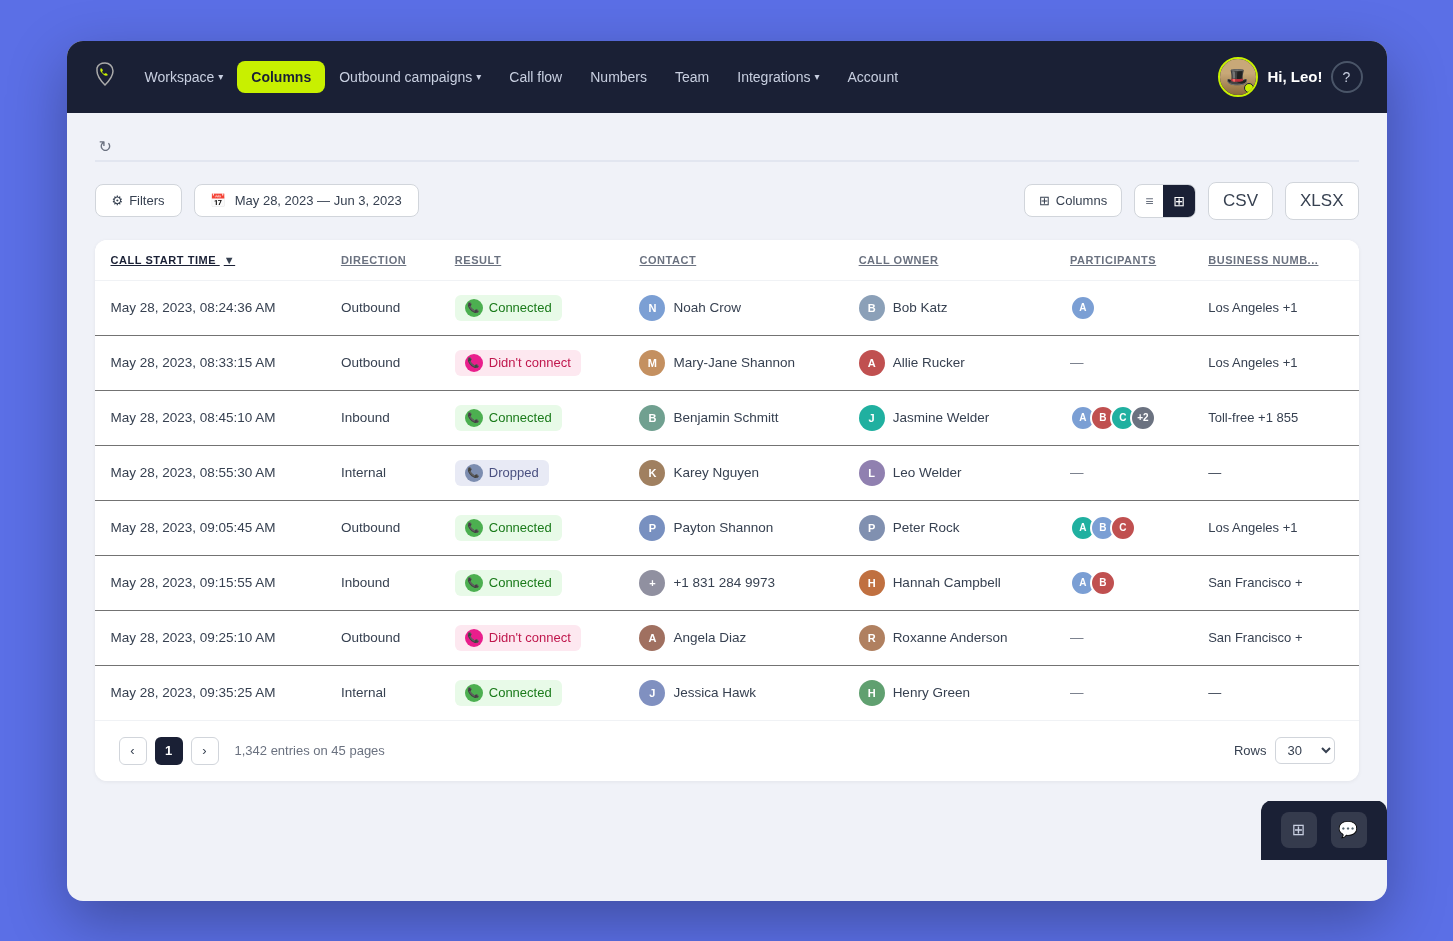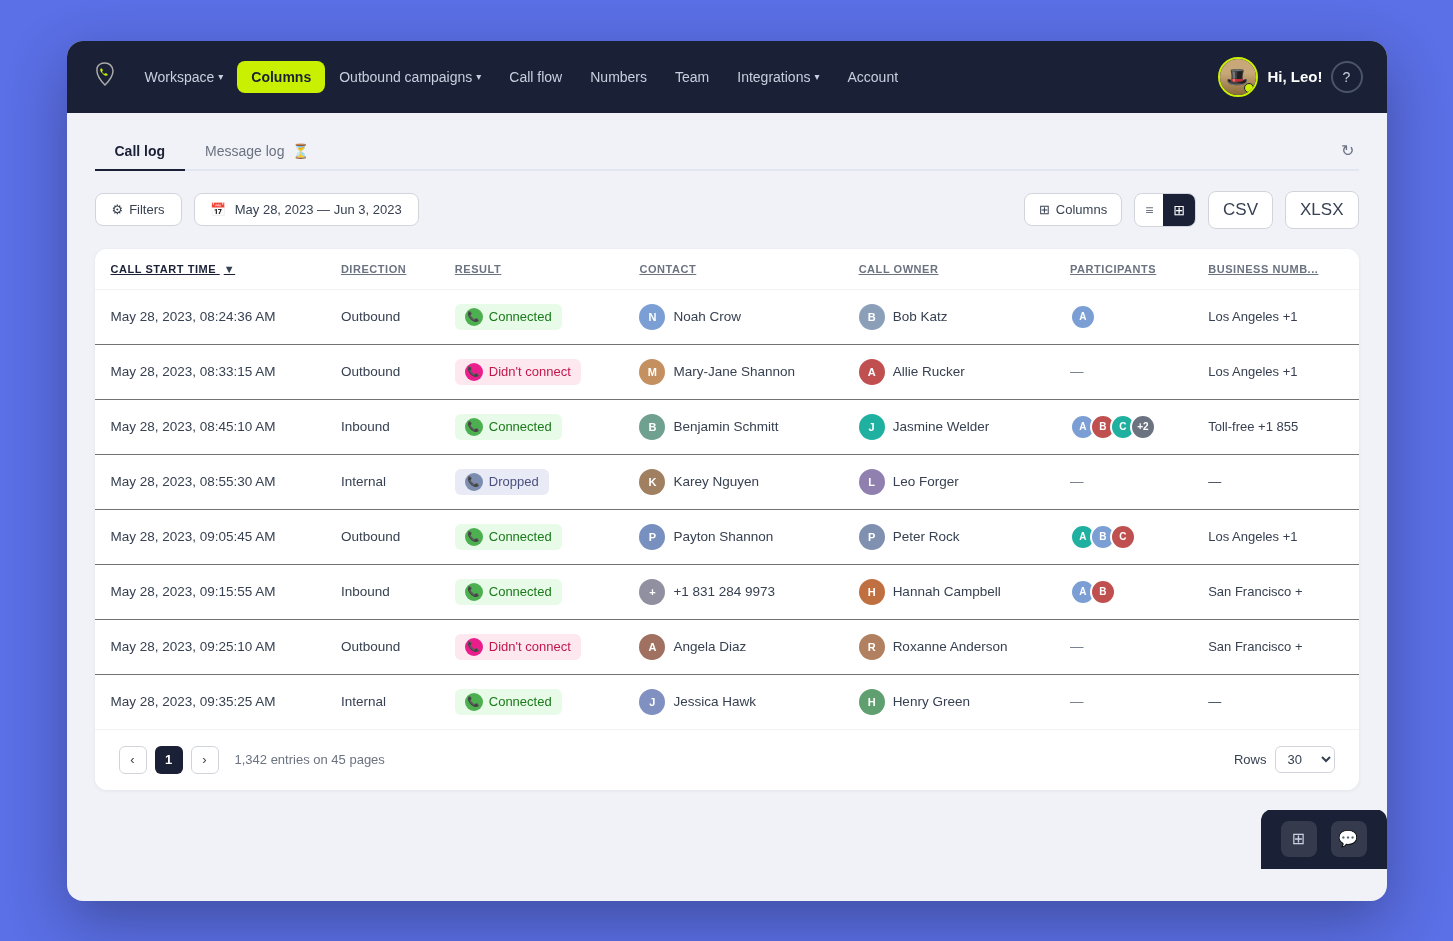--- a/index.html
+++ b/index.html
@@ -408,29 +408,20 @@
       <span>Hi, Leo!</span>
     </div>
     <div class="nav-help">
       <span>?</span>
     </div>
   </nav>
 
   <div class="content-area">
 
     <div class="tabs">
-      <div class="tabs-left">
-        <div class="tab active">
-          <span>Call log</span>
-        </div>
-        <div class="tab">
-          <span>Message log</span>
-          <span style="color:#6b7280;font-size:14px;margin-left:4px;">⏳</span>
-        </div>
-      </div>
       <div class="tab-refresh">↻</div>
     </div>
 
     <div class="toolbar">
       <button class="btn-filter">
         <span>⚙</span>
         <span>Filters</span>
       </button>
       <button class="btn-date">
         <span>📅</span>
@@ -559,21 +550,21 @@
                 </span></td>
               <td>
                 <div class="contact-cell">
                   <div class="mini-avatar" style="background:#a08060;">K</div>
                   <span>Karey Nguyen</span>
                 </div>
               </td>
               <td>
                 <div class="owner-cell">
                   <div class="mini-avatar" style="background:#9080b0;">L</div>
-                  <span>Leo Forger</span>
+                  <span>Leo Welder</span>
                 </div>
               </td>
               <td><span class="dash">—</span></td>
               <td><span class="business-num">—</span></td>
             </tr>
             <tr>
               <td>May 28, 2023, 09:05:45 AM</td>
               <td>Outbound</td>
               <td><span class="result-badge result-connected">
                   <span class="result-icon icon-green" style="font-size:10px;">📞</span>

